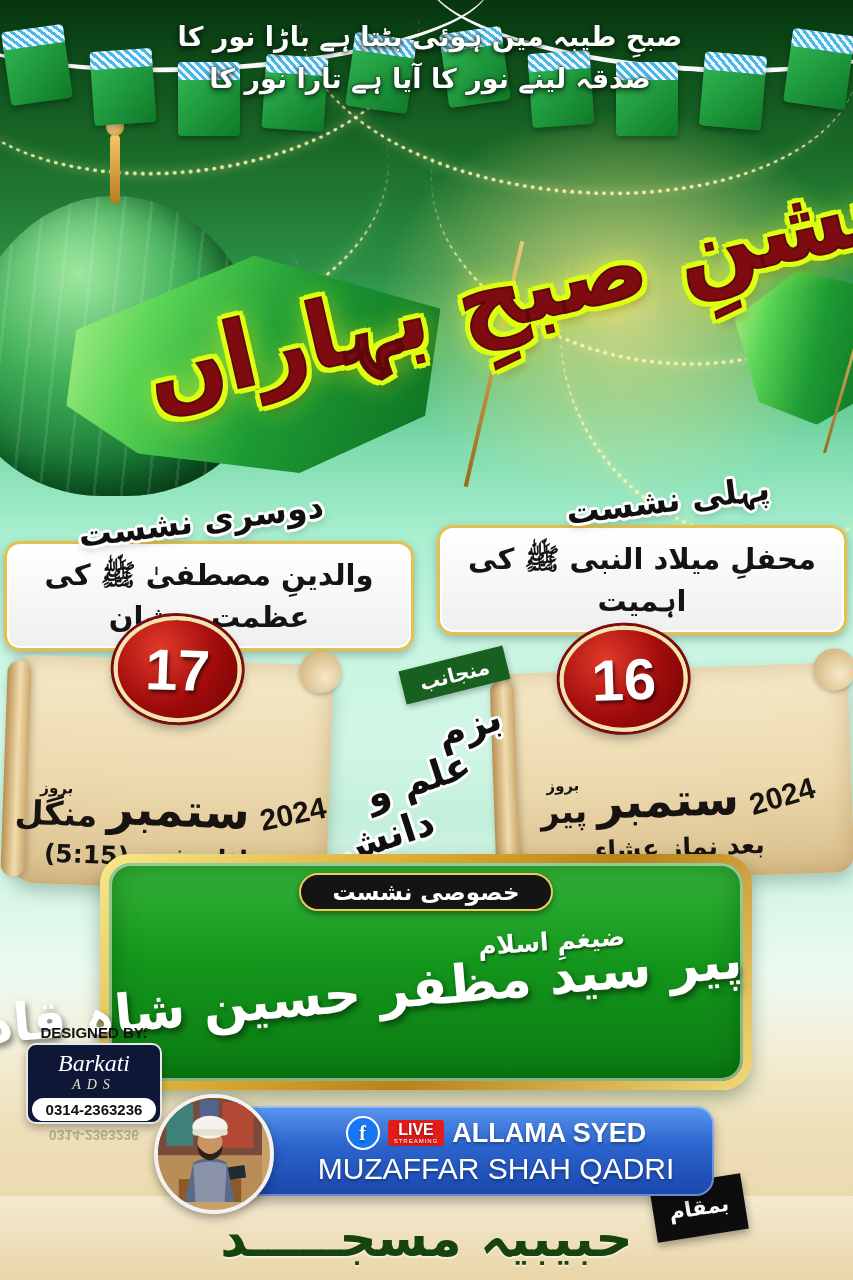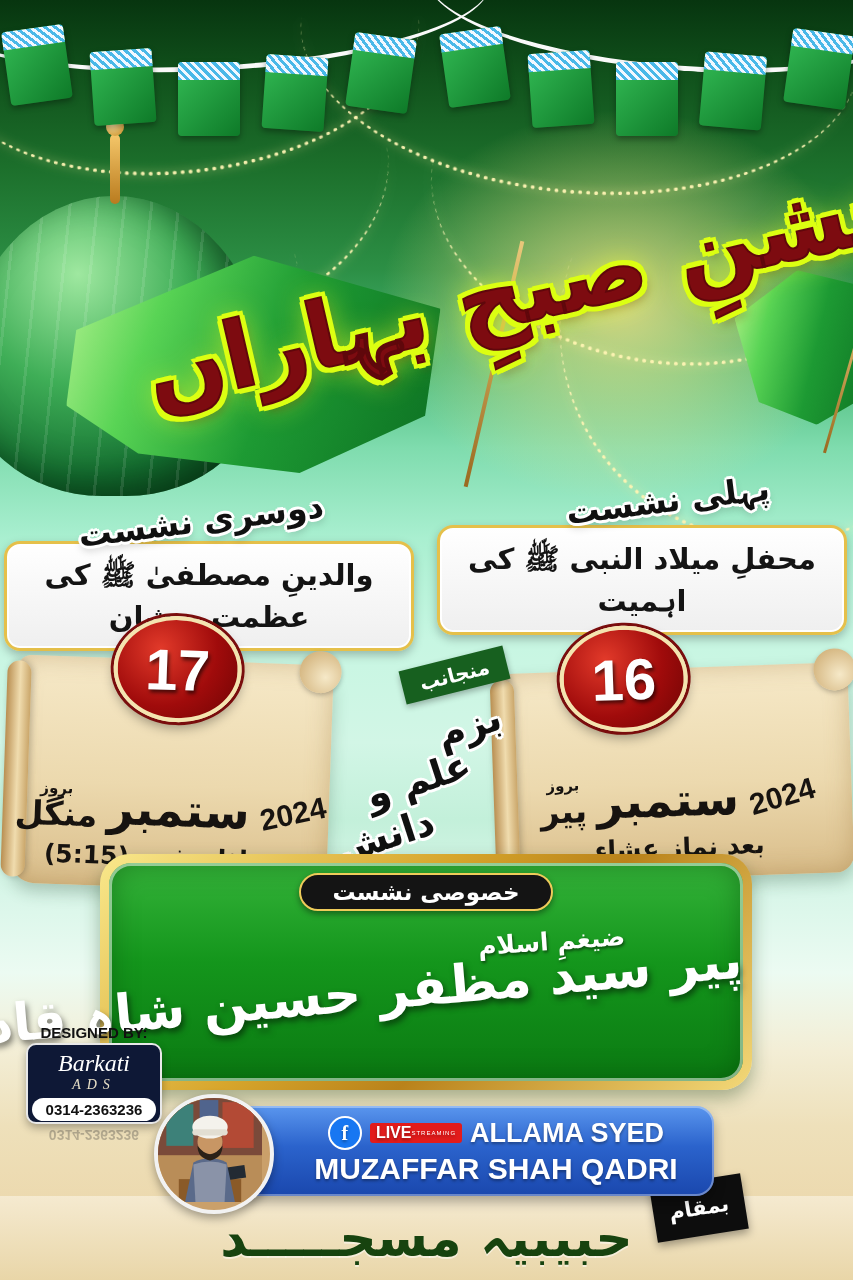--- a/index.html
+++ b/index.html
@@ -169,26 +169,26 @@
   .live-bar{position:absolute;left:222px;top:1106px;width:492px;height:90px;z-index:4;
       border-radius:18px;background:linear-gradient(180deg,#5a96ee 0%,#2b63cc 45%,#1a47ad 100%);
       box-shadow:0 6px 12px rgba(0,0,0,.3),inset 0 0 0 2px rgba(255,255,255,.35);
       color:#fff;font-family:"Liberation Sans",sans-serif;display:flex;flex-direction:column;
       justify-content:center;padding-left:56px;box-sizing:border-box;
       text-shadow:0 2px 3px rgba(0,0,0,.35);}
   .live-line1{display:flex;align-items:center;justify-content:center;gap:8px;}
   .fb-icon{width:30px;height:30px;border-radius:50%;background:#1877f2;border:2px solid #fff;
       display:flex;align-items:center;justify-content:center;font-size:20px;font-weight:bold;
       font-family:"Liberation Serif",serif;flex:0 0 auto;}
-  .live-badge{display:flex;flex-direction:row;align-items:center;background:#e21b1b;
+  .live-badge{display:flex;flex-direction:column;align-items:center;background:#e21b1b;
       border-radius:3px;padding:2px 6px;line-height:1;flex:0 0 auto;}
   .live-label{font-size:16px;font-weight:900;}
   .live-sub{font-size:6px;letter-spacing:1px;}
   .en1{font-size:27px;font-weight:900;}
-  .en2{text-align:center;font-size:30px;font-weight:700;margin-top:2px;}
+  .en2{text-align:center;font-size:30px;font-weight:400;margin-top:2px;}
   .speaker-photo{position:absolute;left:154px;top:1094px;width:112px;height:112px;z-index:5;
       border-radius:50%;border:4px solid #f2f2f2;overflow:hidden;background:#caa06a;
       box-shadow:0 4px 10px rgba(0,0,0,.35);}
 
   
   .venue{position:absolute;left:0;right:0;top:1196px;height:84px;z-index:3;
       background:linear-gradient(180deg,#f5ead0,#e9d6a8);}
   .venue-label{position:absolute;right:108px;top:-16px;width:92px;height:56px;background:#0d0d0d;
       transform:rotate(-9deg);display:flex;align-items:center;justify-content:center;
       color:#fff;font-size:21px;font-weight:bold;box-shadow:0 4px 8px rgba(0,0,0,.35);}
@@ -246,20 +246,24 @@
   <div class="bflag" style="left:616px;top:62px;">
       <div class="bflag-top"></div>
     </div>
   <div class="bflag" style="left:702px;top:54px;transform:rotate(5deg);">
       <div class="bflag-top"></div>
     </div>
   <div class="bflag" style="left:788px;top:32px;transform:rotate(8deg);">
       <div class="bflag-top"></div>
     </div>
 
+  <div class="couplet" dir="rtl">
+    <div>صبحِ طیبہ میں ہوئی بٹتا ہے باڑا نور کا</div>
+    <div>صدقہ لینے نور کا آیا ہے تارا نور کا</div>
+  </div>
 
   <div class="title" dir="rtl">جشنِ صبحِ بہاراں</div>
 
   <div class="session session-first">
     <div class="session-heading" dir="rtl">پہلی نشست</div>
     <div class="session-box" dir="rtl">محفلِ میلاد النبی ﷺ کی اہمیت</div>
   </div>
 
   <div class="session session-second">
     <div class="session-heading" dir="rtl">دوسری نشست</div>

